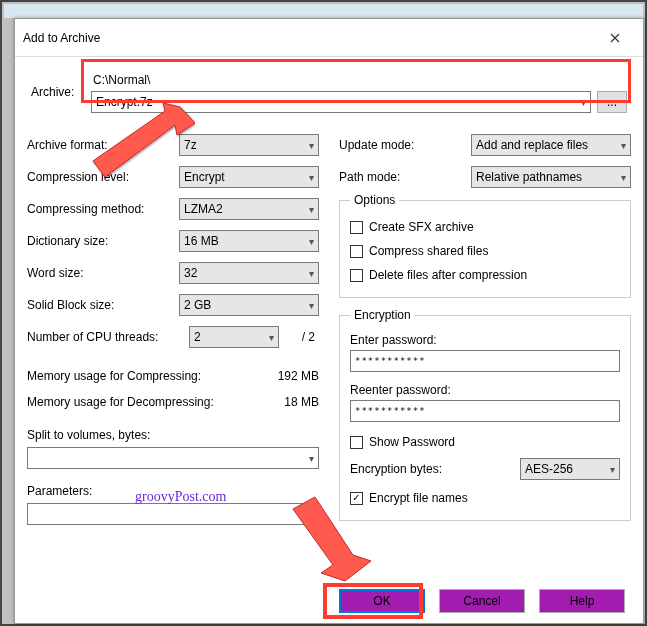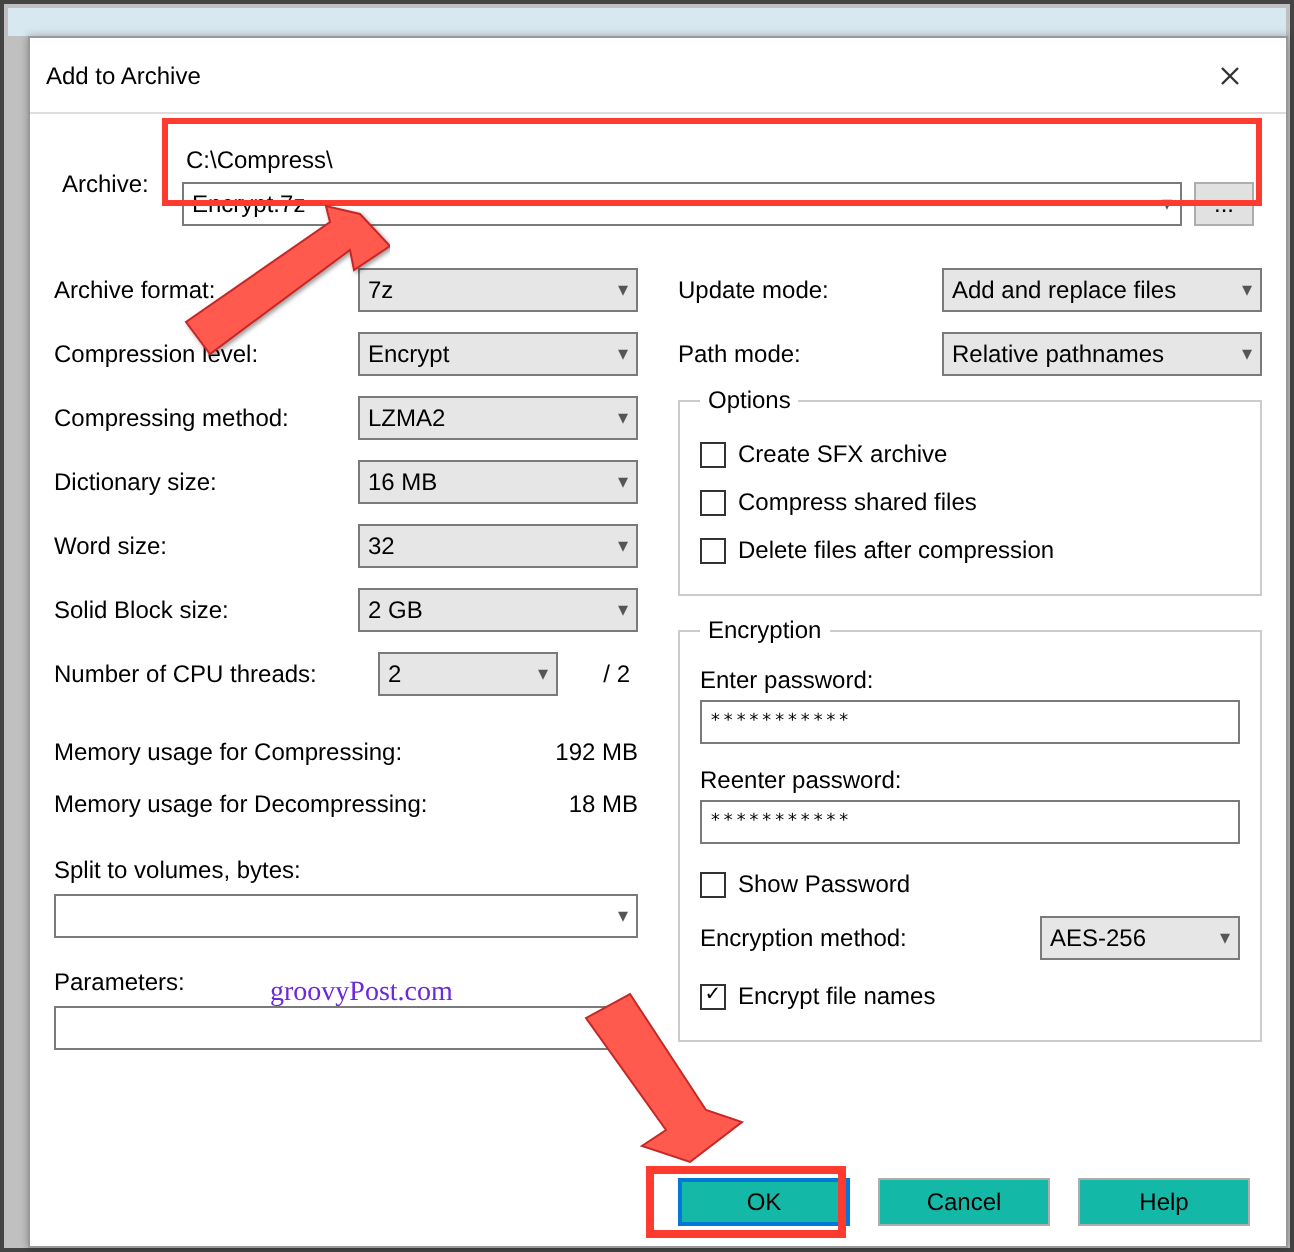--- a/index.html
+++ b/index.html
@@ -42,21 +42,21 @@
 legend { font-size: 12px; padding: 0 4px; }
 .chk-row { display: flex; align-items: center; height: 24px; gap: 6px; }
 .chk { width: 13px; height: 13px; border: 1px solid #333; background: #fff; display: inline-flex; align-items: center; justify-content: center; font-size: 10px; line-height: 1; }
 .enc-row .lbl2 { height: 20px; display: flex; align-items: center; }
 .pw { width: 100%; height: 22px; border: 1px solid #7a7a7a; padding: 0 4px; font-family: monospace; letter-spacing: 1px; font-size: 9px; margin-bottom: 8px; }
 .enc-meth { display: flex; align-items: center; gap: 10px; margin-top: 4px; }
 .enc-meth .lbl { flex: 1; }
 .enc-meth .ctl { width: 100px; }
 
 .footer { position: absolute; bottom: 10px; right: 18px; display: flex; gap: 14px; }
-.btn { width: 86px; height: 24px; background: #14b8a6; border: 1px solid #adadad; display: flex; align-items: center; justify-content: center; cursor: pointer; }
+.btn { width: 86px; height: 24px; background: #a21caf; border: 1px solid #adadad; display: flex; align-items: center; justify-content: center; cursor: pointer; }
 .btn.primary { border: 1px solid #0078d7; box-shadow: inset 0 0 0 1px #0078d7; }
 
 .hl-ok { position: absolute; border: 4px solid #ff3b30; pointer-events: none; }
 
 .arrow { position: absolute; pointer-events: none; }
 
 .watermark { position: absolute; left: 120px; top: 398px; color: #6d28d9; font-family: Georgia, serif; font-size: 14px; pointer-events: none; margin-top: 34px; }
 </style>
 </head>
 <body>
@@ -72,21 +72,21 @@
             <path d="M1 1 L9 9 M9 1 L1 9" stroke="#333" stroke-width="1.2"></path>
           </svg>
     </div>
   </div>
 
   <div class="body">
 
     <div class="archive-row">
       <div class="archive-label">Archive:</div>
       <div class="archive-box">
-        <div class="path">C:\Compress\</div>
+        <div class="path">C:\Normal\</div>
         <div class="archive-input-row">
           <div class="archive-select">
             <span>Encrypt.7z</span>
             <span class="chev">▾</span>
           </div>
           <div class="browse-btn">...</div>
         </div>
       </div>
     </div>
     <div class="hl-archive" style="top:2px; left:66px; width:550px; height:44px;"></div>
@@ -220,21 +220,21 @@
             <div class="lbl2">Enter password:</div>
             <input class="pw" type="text" value="***********" style="">
             <div class="lbl2">Reenter password:</div>
             <input class="pw" type="text" value="***********" style="">
           </div>
           <div class="chk-row">
                 <span class="chk"></span>
                 <span>Show Password</span>
               </div>
           <div class="enc-meth">
-            <div class="lbl">Encryption method:</div>
+            <div class="lbl">Encryption bytes:</div>
             <div class="ctl">
                   <div class="sel">
                     <span>AES-256</span>
                     <span class="chev">▾</span>
                   </div>
                 </div>
           </div>
           <div class="chk-row" style="margin-top:6px">
                 <span class="chk">✓</span>
                 <span>Encrypt file names</span>

